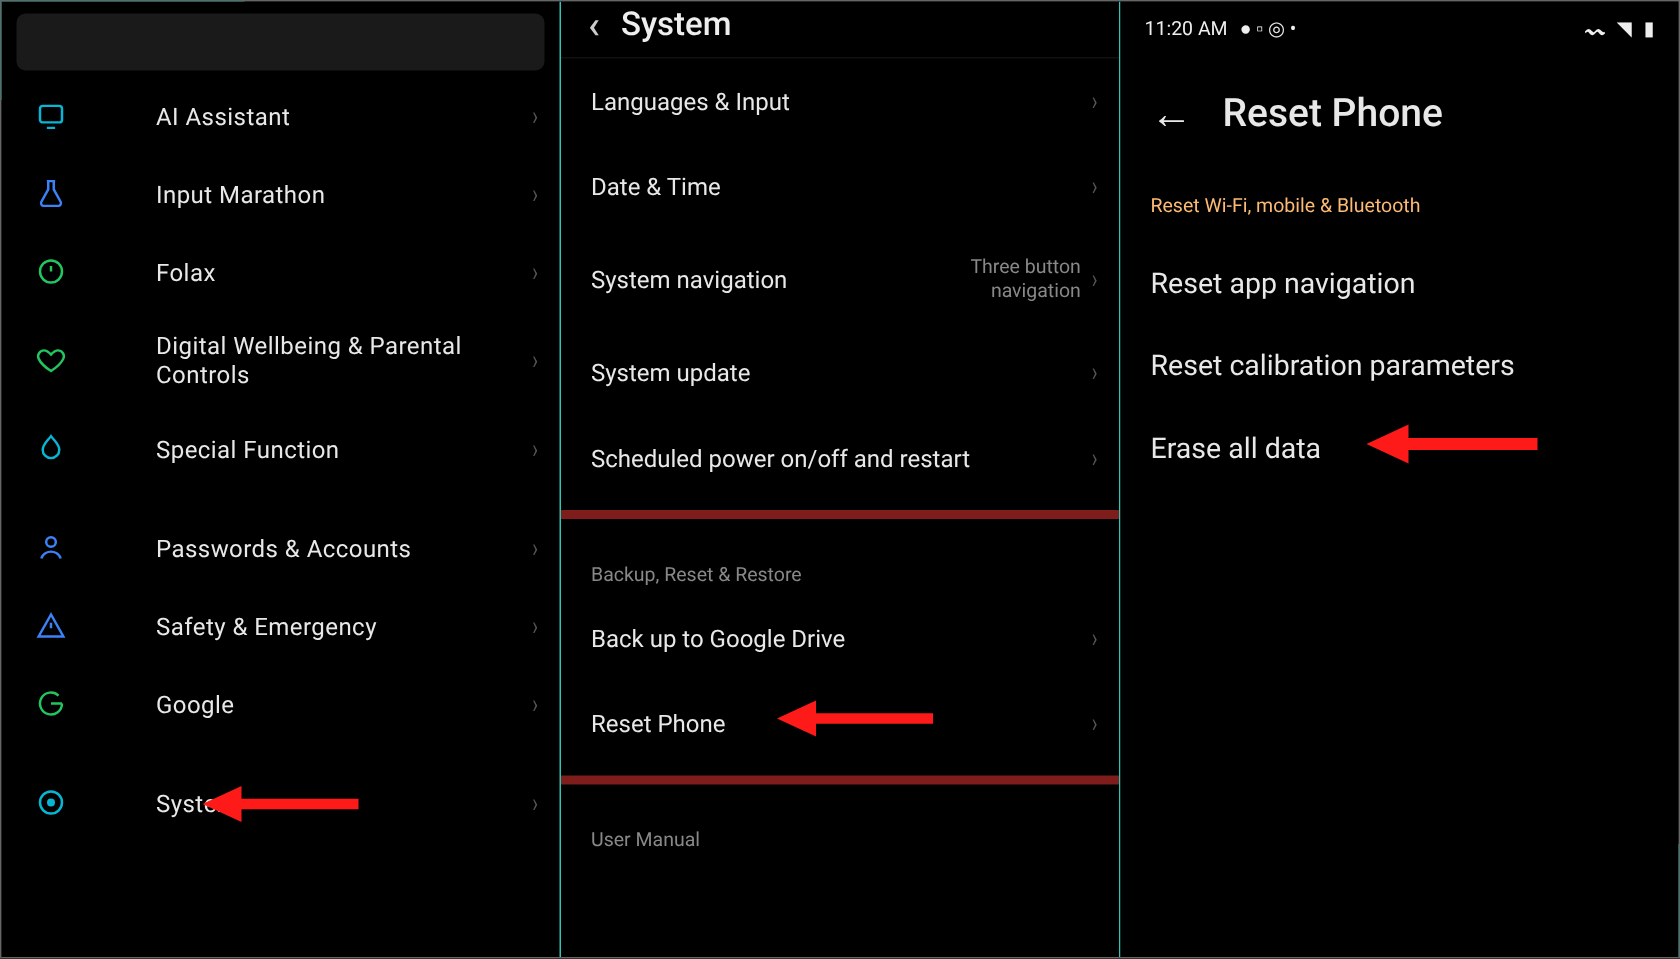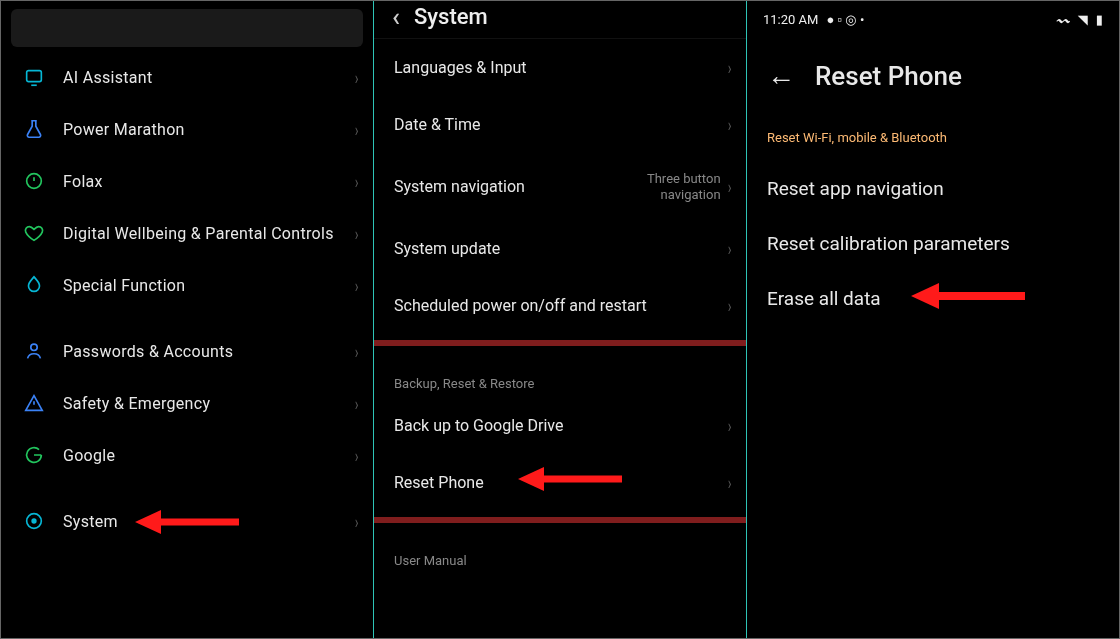--- a/index.html
+++ b/index.html
@@ -44,20 +44,21 @@
     height: 38px;
     background: #1a1a1a;
     border-radius: 6px;
   }
   .list { list-style: none; padding: 0 6px 0 0; }
   .row {
     display: flex;
     align-items: center;
     padding: 14px 8px 14px 18px;
     position: relative;
+    gap: 41px;
   }
   .row .icon { width: 30px; height: 24px; display:flex; align-items:center; justify-content:center; color:#2ec4b6; }
   .row .icon.blue { color:#3b82f6; }
   .row .icon.green { color:#22c55e; }
   .row .icon.cyan { color:#06b6d4; }
   .row .label { flex:1; margin-left:14px; font-size:16px; letter-spacing:.3px; }
   .chev {
     color:#555;
     font-size:18px;
     transform:scaleX(.7);
@@ -145,21 +146,21 @@
         </span>
         <span class="label">AI Assistant</span>
         <span class="chev">›</span>
       </li>
       <li class="row">
         <span class="icon blue">
           <svg viewBox="0 0 24 24" fill="none" stroke="currentColor" stroke-width="1.8">
               <path d="M9 3h6M10 3v6l-5 9a2 2 0 0 0 1.8 3h10.4a2 2 0 0 0 1.8-3l-5-9V3"></path>
             </svg>
         </span>
-        <span class="label">Power Marathon</span>
+        <span class="label">Input Marathon</span>
         <span class="chev">›</span>
       </li>
       <li class="row">
         <span class="icon green">
           <svg viewBox="0 0 24 24" fill="none" stroke="currentColor" stroke-width="1.8">
               <circle cx="12" cy="12" r="8"></circle>
               <path d="M12 8v4"></path>
             </svg>
         </span>
         <span class="label">Folax</span>

